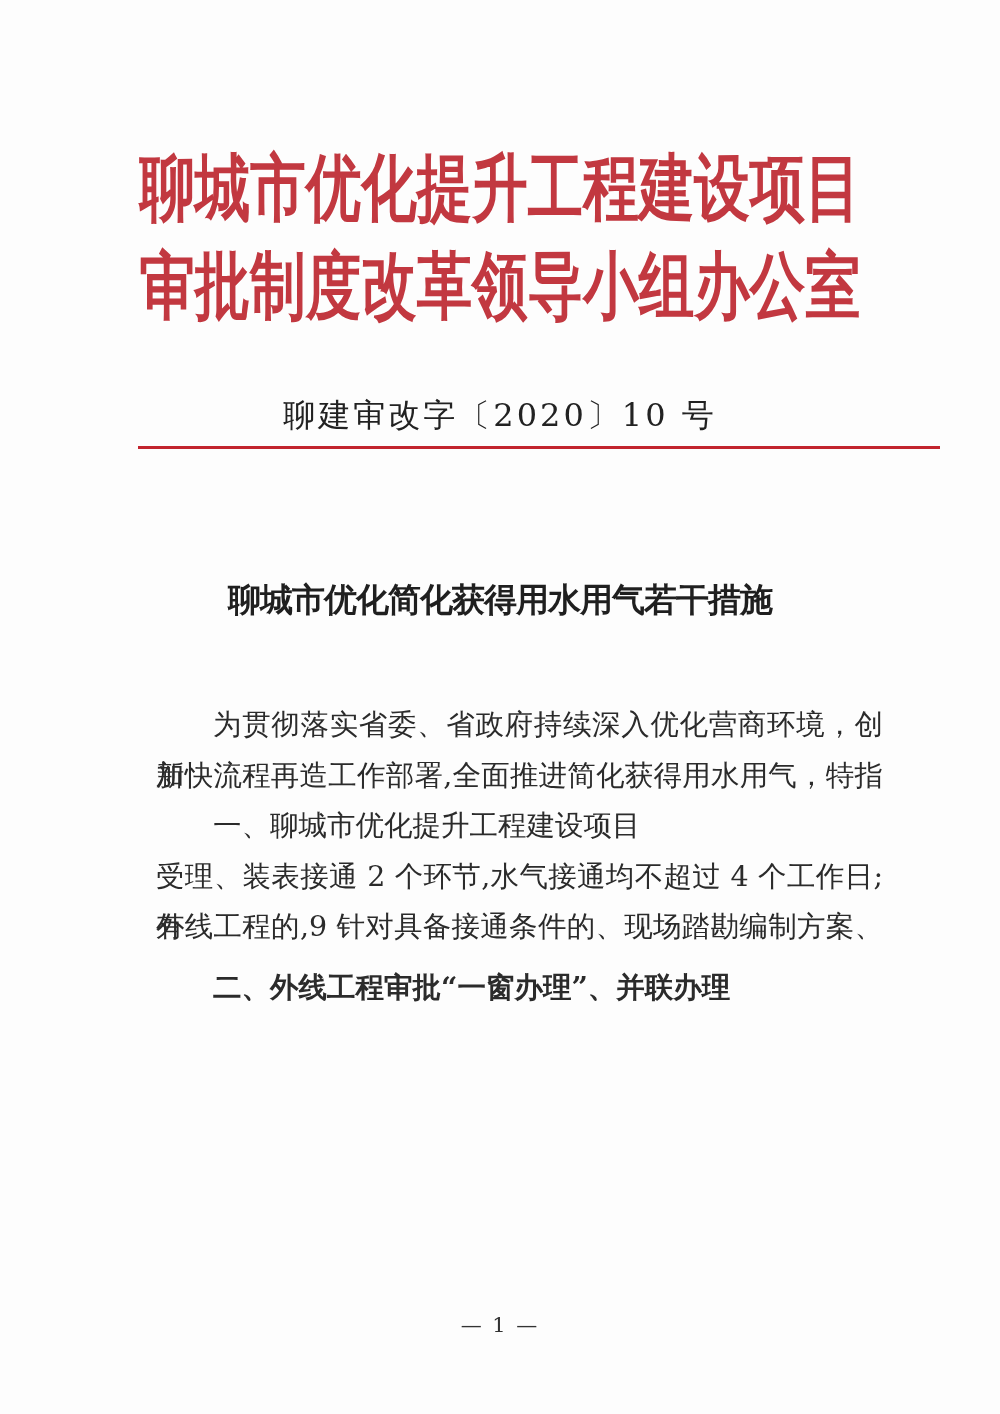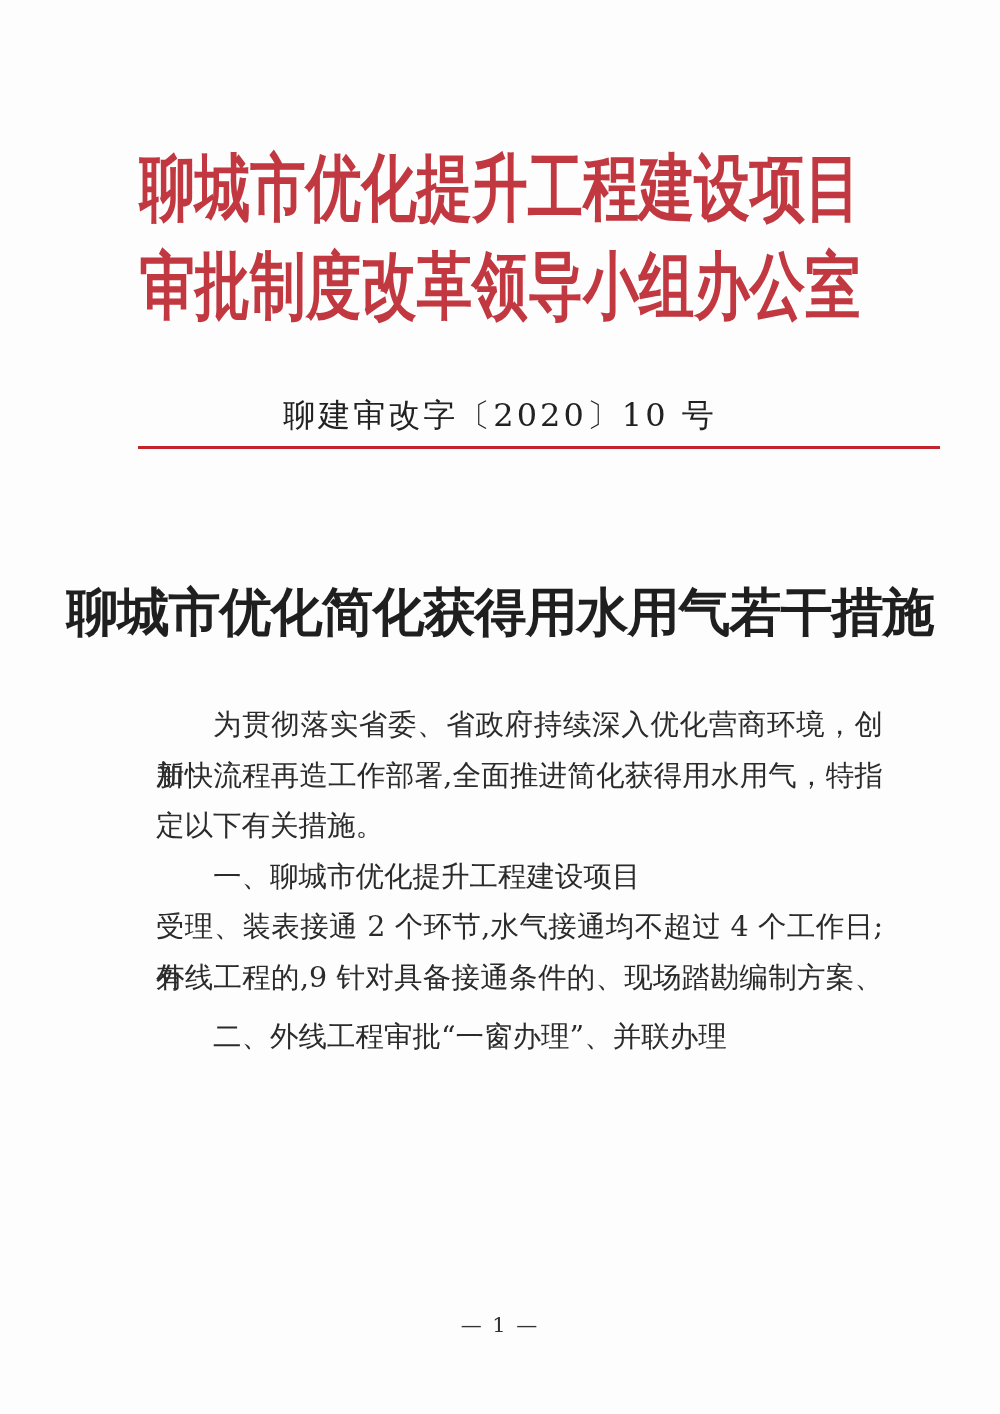--- a/index.html
+++ b/index.html
@@ -55,21 +55,21 @@
   
   .doc-title {
     position: absolute;
     top: 578px;
     left: 0;
     width: 1000px;
     margin: 0;
     text-align: center;
     font-family: "DejaVu Sans", "Liberation Sans", sans-serif;
     font-weight: bold;
-    font-size: 52px;
+    font-size: 33px;
     letter-spacing: -1px;
     color: #1F1F1F;
     white-space: nowrap;
   }
 
   
   .body-text {
     position: absolute;
     top: 700px;
     left: 156px;
@@ -80,21 +80,21 @@
   .line {
     margin: 0;
     height: 50.5px;
     line-height: 50.5px;
   }
   .line.indent { text-indent: 57px; }
   .line.justify {
     text-align: justify;
     text-align-last: justify;
   }
-  .line.gap-top { margin-top: 9px; }
+  .line.gap-top { margin-top: 9px; font-weight: bold; }
 
   
   .page-number {
     position: absolute;
     top: 1313px;
     left: 0;
     width: 1000px;
     text-align: center;
     font-size: 21px;
     letter-spacing: 2px;
@@ -116,21 +116,20 @@
 
     <div class="red-rule"></div>
   </header>
 
   <main>
     <h1 class="doc-title">聊城市优化简化获得用水用气若干措施</h1>
 
     <div class="body-text">
       <p class="line indent justify">为贯彻落实省委、省政府持续深入优化营商环境，创新</p>
       <p class="line justify">加快流程再造工作部署,全面推进简化获得用水用气，特指</p>
-      <p class="line">定以下有关措施。</p>
       <p class="line indent">一、聊城市优化提升工程建设项目</p>
       <p class="line justify">受理、装表接通 2 个环节,水气接通均不超过 4 个工作日;有</p>
       <p class="line justify">外线工程的,9 针对具备接通条件的、现场踏勘编制方案、</p>
       <p class="line indent gap-top">二、外线工程审批“一窗办理”、并联办理</p>
     </div>
   </main>
 
   <footer>
     <div class="page-number">— 1 —</div>
   </footer>

